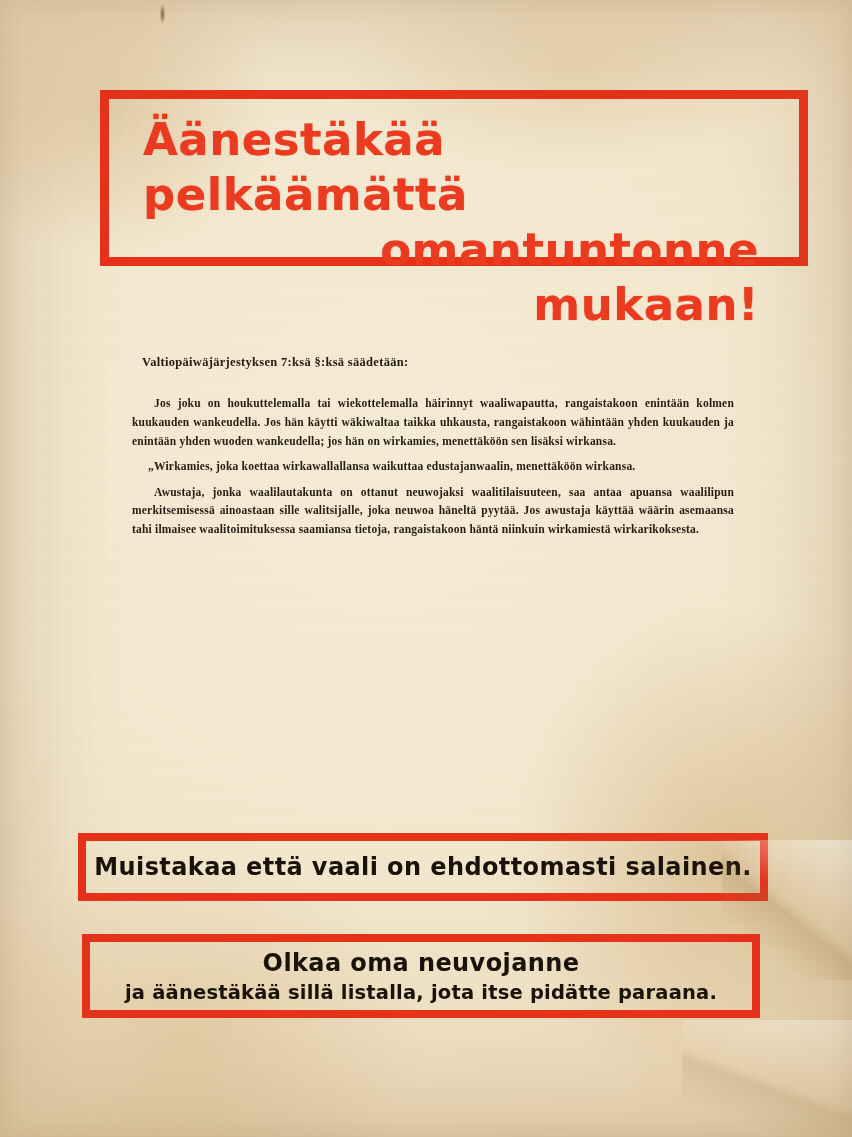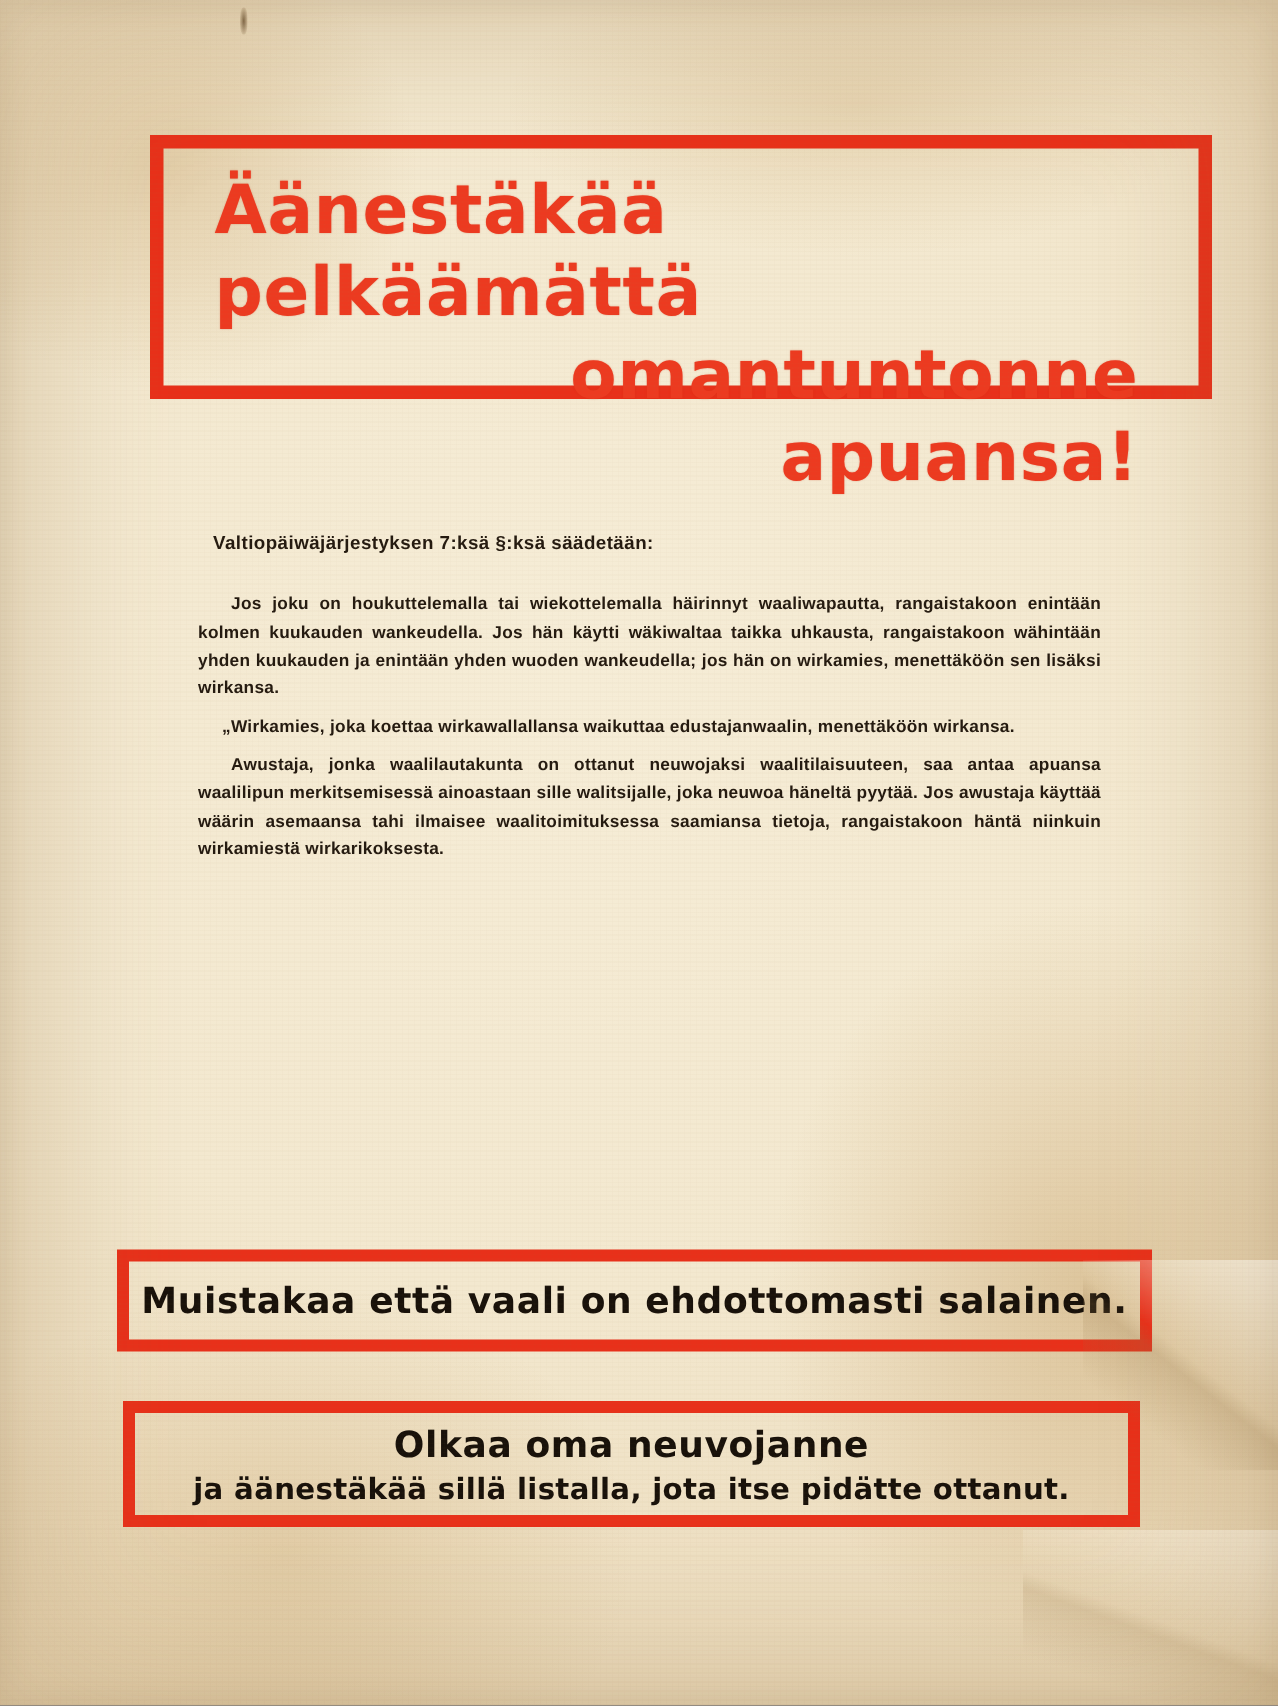--- a/index.html
+++ b/index.html
@@ -89,21 +89,21 @@
   .headline-l1 { text-align: left; }
   .headline-l2 { text-align: right; padding-right: 6px; }
 
   
   .body-block {
     position: absolute;
     left: 132px;
     top: 352px;
     width: 602px;
     color: #241a10;
-    font-family: Liberation Sans, sans-serif;
+    font-family: Liberation Serif, serif;
     font-size: 11.5px;
     line-height: 1.62;
     text-align: justify;
     font-weight: bold;
     letter-spacing: 0.2px;
   }
   .body-block .lead {
     margin: 0 0 22px 10px;
     font-size: 12.5px;
     text-align: left;
@@ -171,37 +171,37 @@
 
   <div class="stain s1"></div>
   <div class="stain s4"></div>
   <div class="stain s2"></div>
   <div class="stain s3"></div>
   <div class="pin-hole"></div>
 
   <div class="headline-box">
     <div class="headline-inner">
       <div class="headline-l1">Äänestäkää pelkäämättä</div>
-      <div class="headline-l2">omantuntonne apuansa!</div>
+      <div class="headline-l2">omantuntonne mukaan!</div>
     </div>
   </div>
 
   <div class="body-block">
     <div class="lead">Valtiopäiwäjärjestyksen 7:ksä §:ksä säädetään:</div>
     <p class="para">Jos joku on houkuttelemalla tai wiekottelemalla häirinnyt waaliwapautta, rangaistakoon enintään kolmen kuukauden wankeudella. Jos hän käytti wäkiwaltaa taikka uhkausta, rangaistakoon wähintään yhden kuukauden ja enintään yhden wuoden wankeudella; jos hän on wirkamies, menettäköön sen lisäksi wirkansa.</p>
     <p class="para q">„Wirkamies, joka koettaa wirkawallallansa waikuttaa edustajanwaalin, menettäköön wirkansa.</p>
     <p class="para">Awustaja, jonka waalilautakunta on ottanut neuwojaksi waalitilaisuuteen, saa antaa apuansa waalilipun merkitsemisessä ainoastaan sille walitsijalle, joka neuwoa häneltä pyytää. Jos awustaja käyttää wäärin asemaansa tahi ilmaisee waalitoimituksessa saamiansa tietoja, rangaistakoon häntä niinkuin wirkamiestä wirkarikoksesta.</p>
   </div>
 
   <div class="slogan-box b1">
     <div class="slogan-1">Muistakaa että vaali on ehdottomasti salainen.</div>
   </div>
 
   <div class="slogan-box b2">
     <div class="slogan-2a">Olkaa oma neuvojanne</div>
-    <div class="slogan-2b">ja äänestäkää sillä listalla, jota itse pidätte ottanut.</div>
+    <div class="slogan-2b">ja äänestäkää sillä listalla, jota itse pidätte paraana.</div>
   </div>
 
   <div class="crease c1"></div>
   <div class="crease c2"></div>
   <div class="grain"></div>
   <div class="edge-shade"></div>
 </div>
 
 </body></html>

